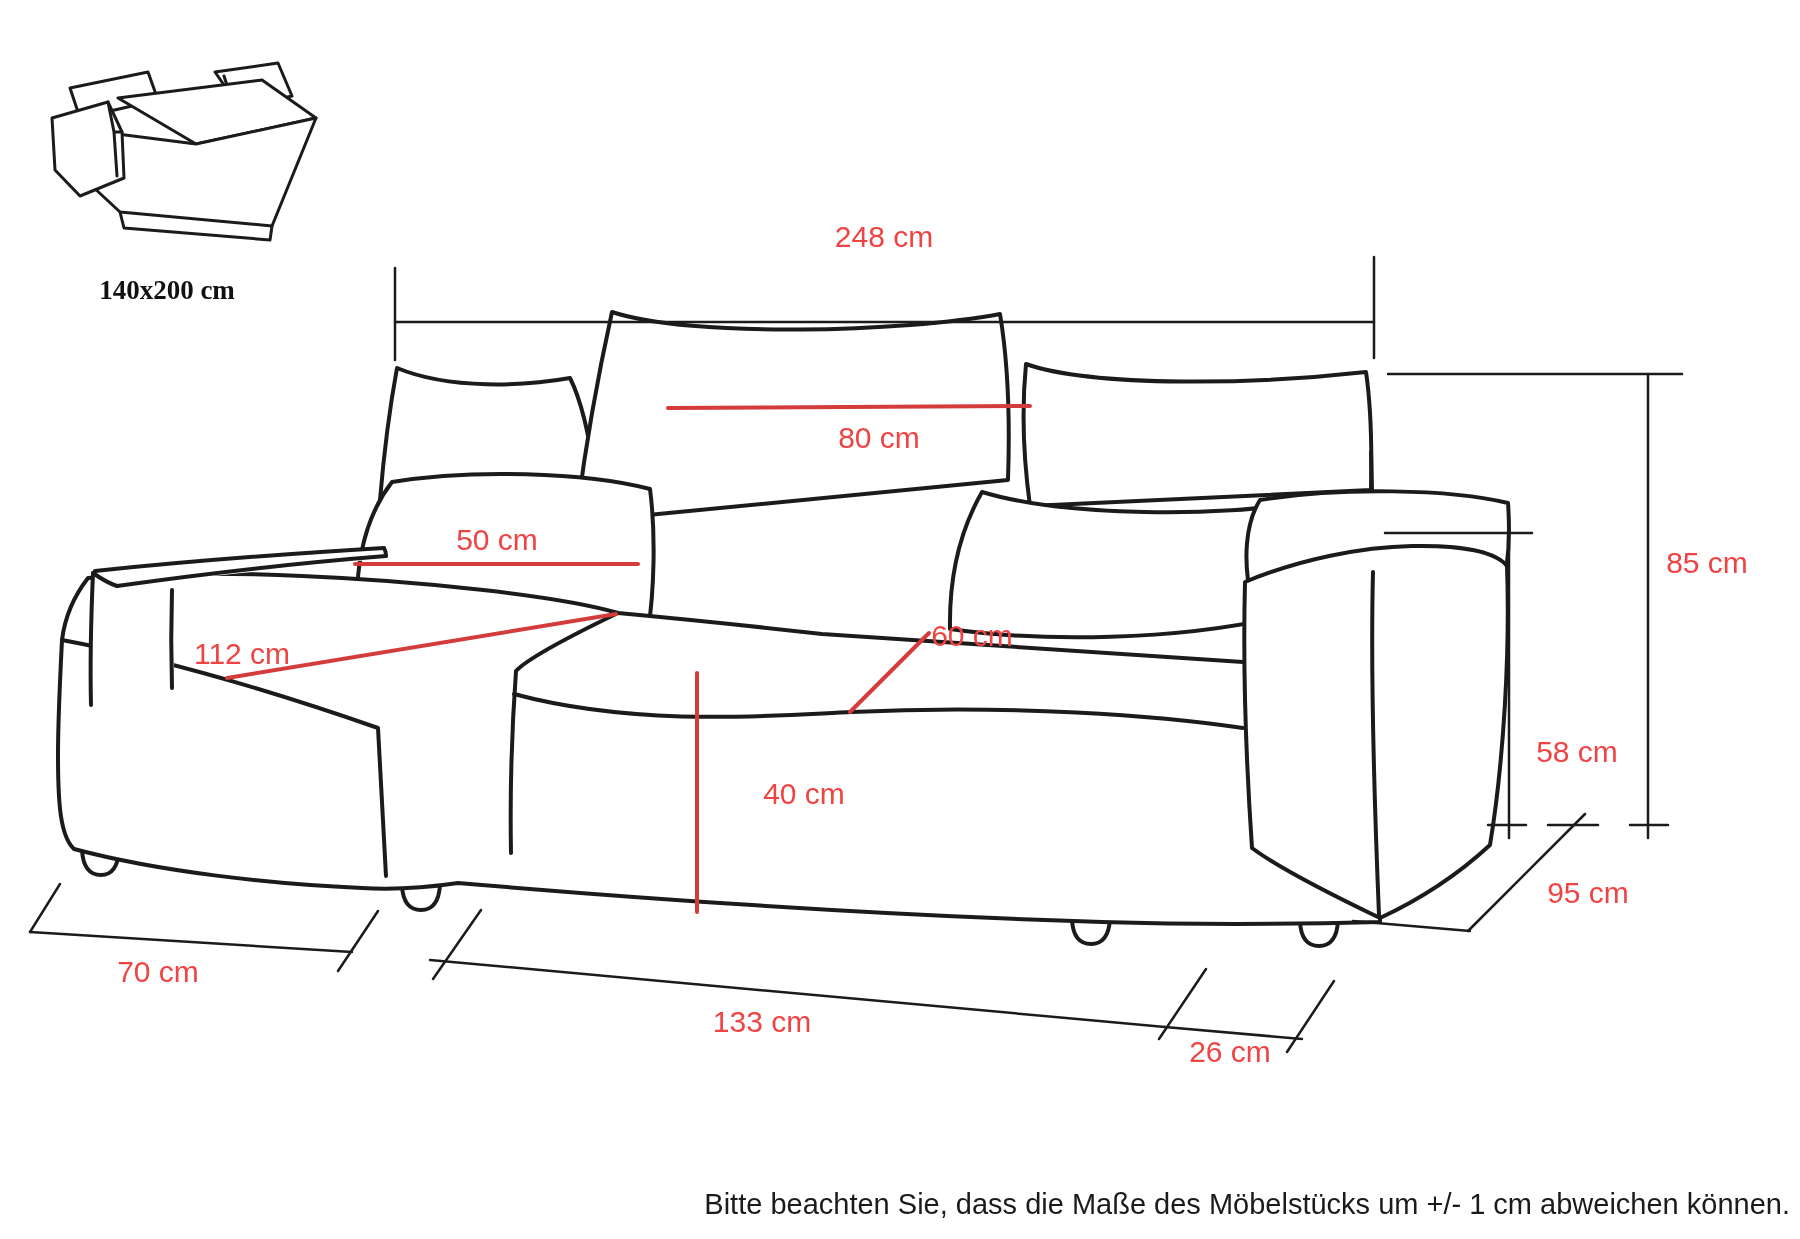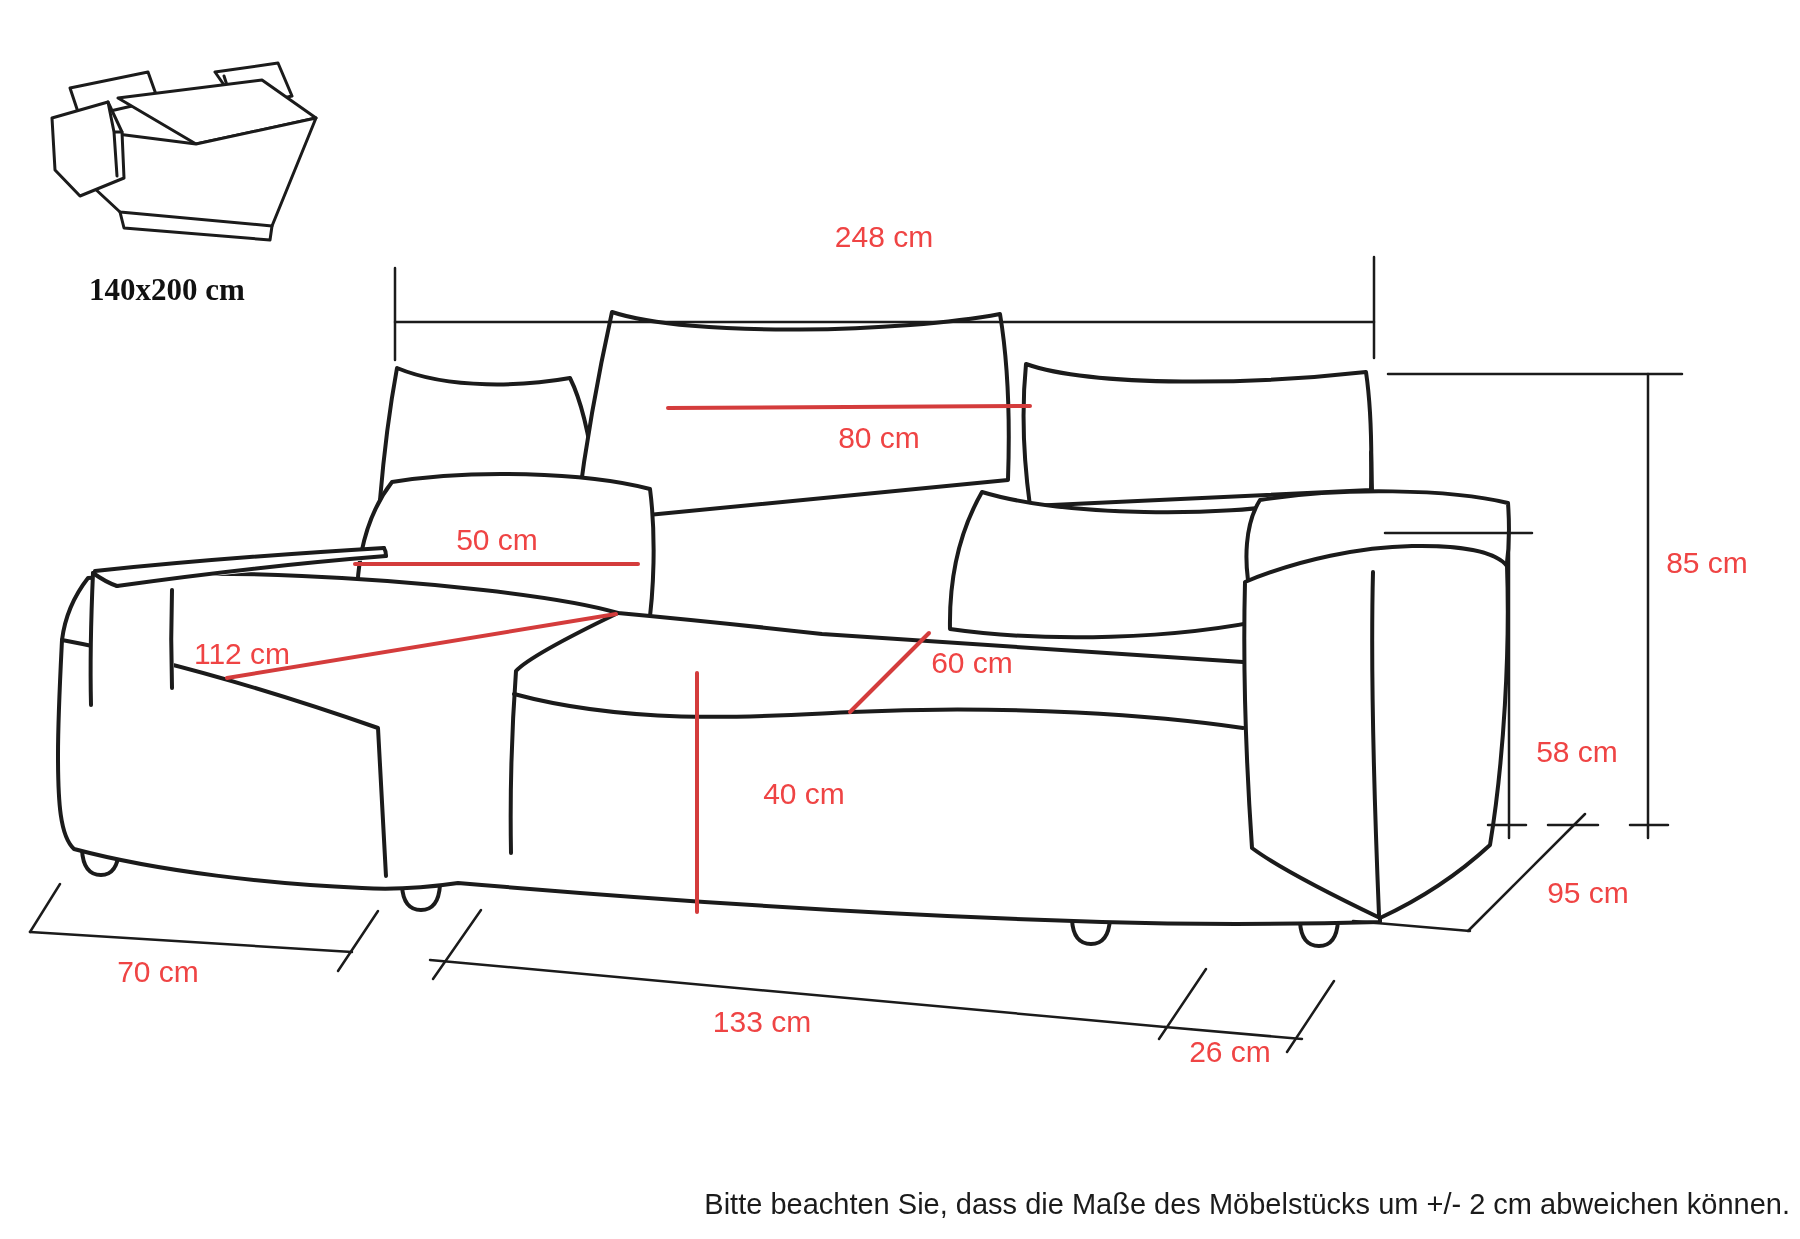--- a/index.html
+++ b/index.html
@@ -8,21 +8,21 @@
     font-family:"Liberation Sans",sans-serif;color:#1b1b1b;
   }
   #drawing{position:absolute;left:0;top:0;}
   .dim-label{
     position:absolute;transform:translate(-50%,-50%);
     font-size:30px;line-height:1;white-space:nowrap;color:#ef4444;
     font-family:"Liberation Sans",sans-serif;
   }
   .inset-label{
     position:absolute;transform:translate(-50%,-50%);
-    font-family:"Liberation Serif",serif;font-weight:700;font-size:31px;
+    font-family:"Liberation Serif",serif;font-weight:700;font-size:27px;
     white-space:nowrap;color:#111;
   }
   .note{
     position:absolute;right:10px;top:1188px;font-size:29px;color:#1b1b1b;
     white-space:nowrap;font-family:"Liberation Sans",sans-serif;
   }
 </style>
 </head>
 <body>
 
@@ -116,30 +116,30 @@
   <div class="inset-label" style="left:167px;top:290px;">140x200 cm</div>
 
   <div class="dim-label" style="left:884px;top:237px;">248 cm</div>
 
   <div class="dim-label" style="left:845px;top:438px;margin-left:34px;">80 cm</div>
 
   <div class="dim-label" style="left:497px;top:540px;">50 cm</div>
 
   <div class="dim-label" style="left:242px;top:654px;">112 cm</div>
 
-  <div class="dim-label" style="left:972px;top:663px;">60 cm</div>
+  <div class="dim-label" style="left:972px;top:636px;">60 cm</div>
 
   <div class="dim-label" style="left:768px;top:794px;margin-left:36px;">40 cm</div>
 
   <div class="dim-label" style="left:1707px;top:563px;">85 cm</div>
 
   <div class="dim-label" style="left:1577px;top:752px;">58 cm</div>
 
   <div class="dim-label" style="left:1588px;top:893px;">95 cm</div>
 
   <div class="dim-label" style="left:158px;top:972px;">70 cm</div>
 
   <div class="dim-label" style="left:762px;top:1022px;">133 cm</div>
 
   <div class="dim-label" style="left:1230px;top:1052px;">26 cm</div>
 
-  <div class="note">Bitte beachten Sie, dass die Maße des Möbelstücks um +/- 2 cm abweichen können.</div>
+  <div class="note">Bitte beachten Sie, dass die Maße des Möbelstücks um +/- 1 cm abweichen können.</div>
 </div>
 
 </body></html>

